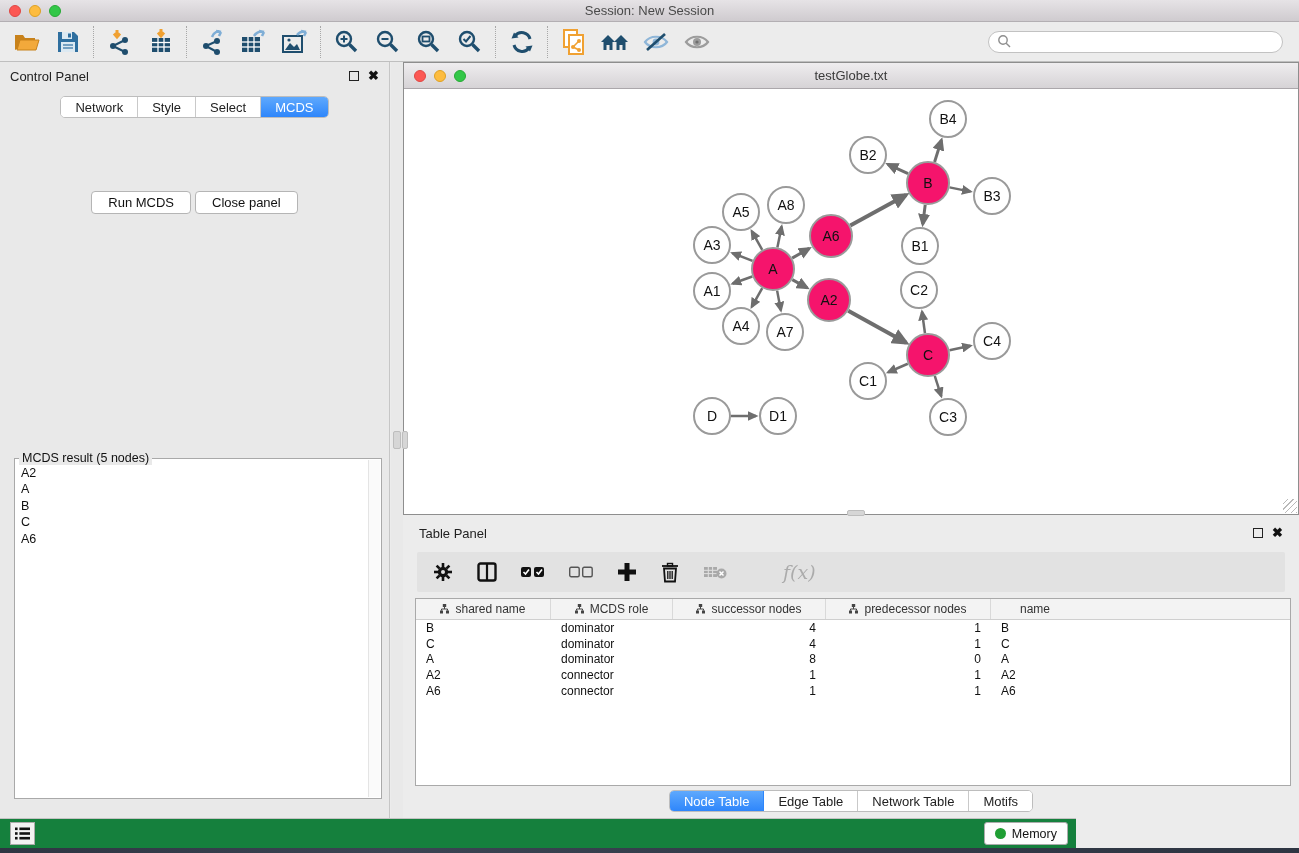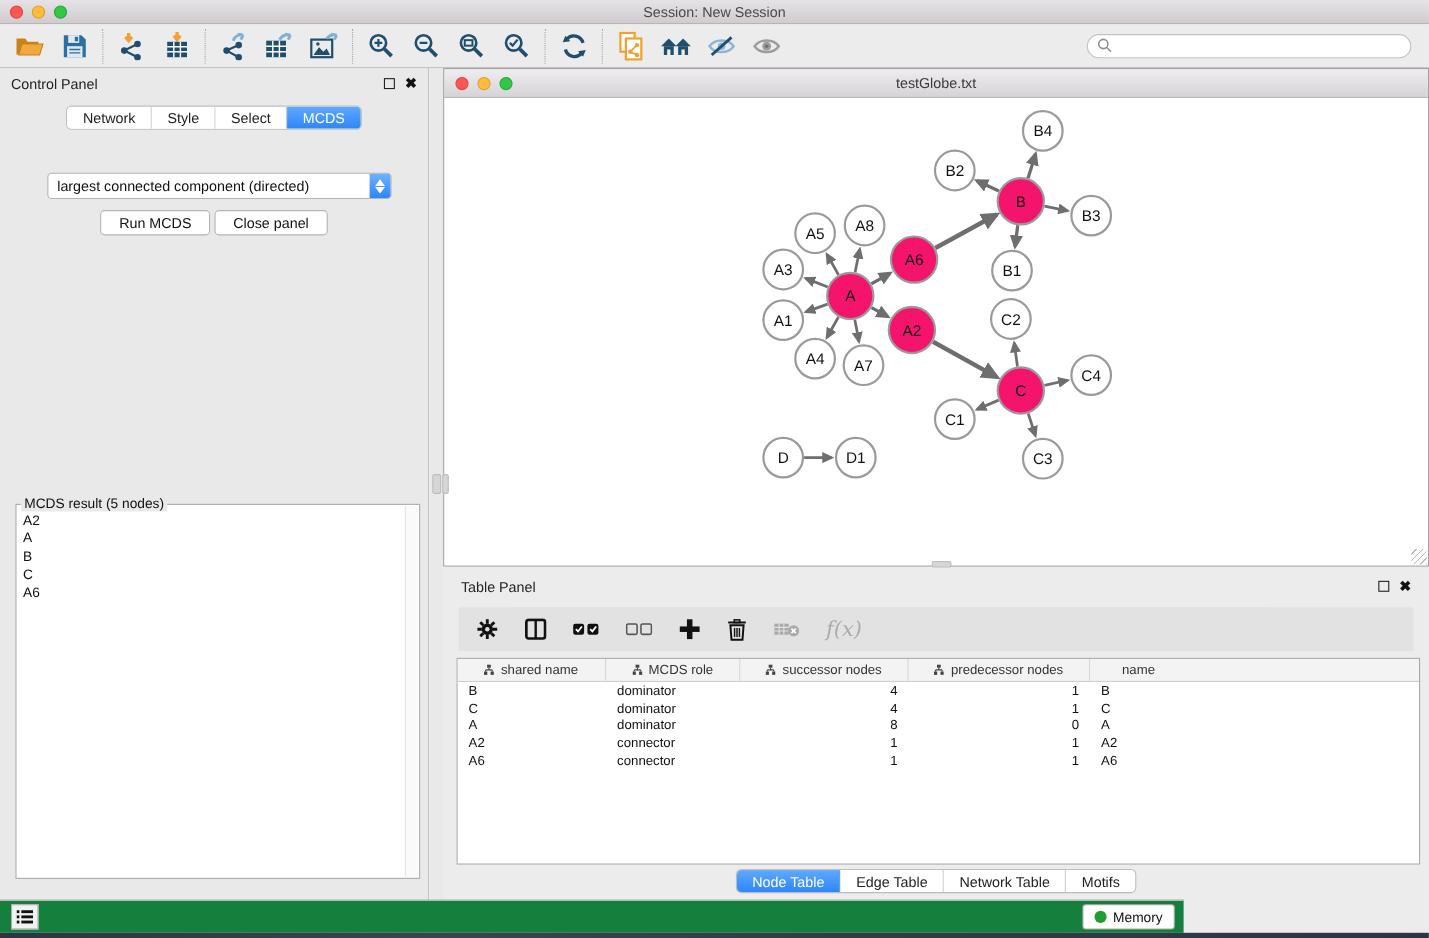--- a/index.html
+++ b/index.html
@@ -78,21 +78,21 @@
   .nw-lhandle { position:absolute; left:-2px; top:368px; width:6px; height:18px;
     background:#D6D6D6; border:1px solid #BDBDBD; border-radius:2px; }
 
   
   .table-panel { position:absolute; left:403px; top:518px; width:896px; height:300px; background:#ECECEC; }
   .tp-header { height:30px; display:flex; align-items:center; padding:0 16px; }
   .tp-title { font-size:13px; color:#222; }
   .tp-toolbar { position:absolute; left:14px; top:34px; width:868px; height:40px; background:#E2E2E2;
     border-radius:2px; display:flex; align-items:center; gap:24px; padding-left:16px; }
   .tp-toolbar .ic { display:flex; align-items:center; justify-content:center; }
-  .fx { font-family:"DejaVu Serif", serif; font-style:italic; font-size:19px; color:#ABABAB; }
+  .fx { font-family:"DejaVu Serif", serif; font-style:italic; font-size:19px; color:#ABABAB;margin-left:32px; }
   .tbl { position:absolute; left:12px; top:80px; width:876px; height:188px; background:#fff;
     border:1px solid #A9A9A9; overflow:hidden; }
   .thead { display:flex; height:21px; background:#F3F3F3; border-bottom:1px solid #CFCFCF; }
   .th { display:flex; align-items:center; justify-content:center; gap:6px; font-size:12px; color:#333;
     border-right:1px solid #D9D9D9; height:100%; }
   .th:last-child { border-right:none; }
   .trow { display:flex; height:15.8px; font-size:12px; color:#111; }
   .td { padding:0 10px; display:flex; align-items:center; }
   .td.num { justify-content:flex-end; }
   .tp-tabs { position:absolute; left:0; right:0; top:272px; display:flex; justify-content:center; }
@@ -281,31 +281,20 @@
       <span class="closex">✖</span>
     </span>
   </div>
   <div class="cp-tabs">
     <div class="seg" id="cp-tabs">
         <div class="s">Network</div>
         <div class="s">Style</div>
         <div class="s">Select</div>
         <div class="s sel">MCDS</div>
       </div>
-  </div>
-  <div class="dropdown">
-    <span class="val">largest connected component (directed)</span>
-    <span class="stepper">
-      <svg width="9" height="6" viewBox="0 0 9 6">
-          <polygon points="4.5,0 9,6 0,6" fill="#fff"></polygon>
-        </svg>
-      <svg width="9" height="6" viewBox="0 0 9 6">
-          <polygon points="0,0 9,0 4.5,6" fill="#fff"></polygon>
-        </svg>
-    </span>
   </div>
   <div class="cp-buttons">
     <div class="btn">Run MCDS</div>
     <div class="btn">Close panel</div>
   </div>
   <div class="mcds-box">
     <div class="mcds-legend">MCDS result (5 nodes)</div>
     <div class="mcds-list" id="mcds-list">
         <div>A2</div>
         <div>A</div>

